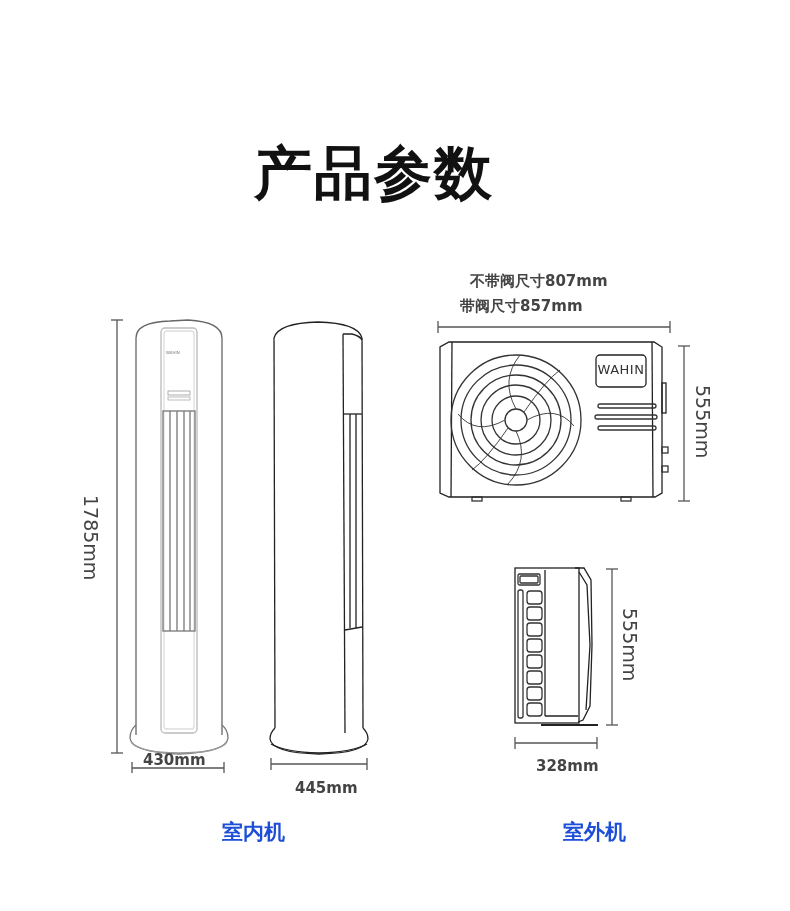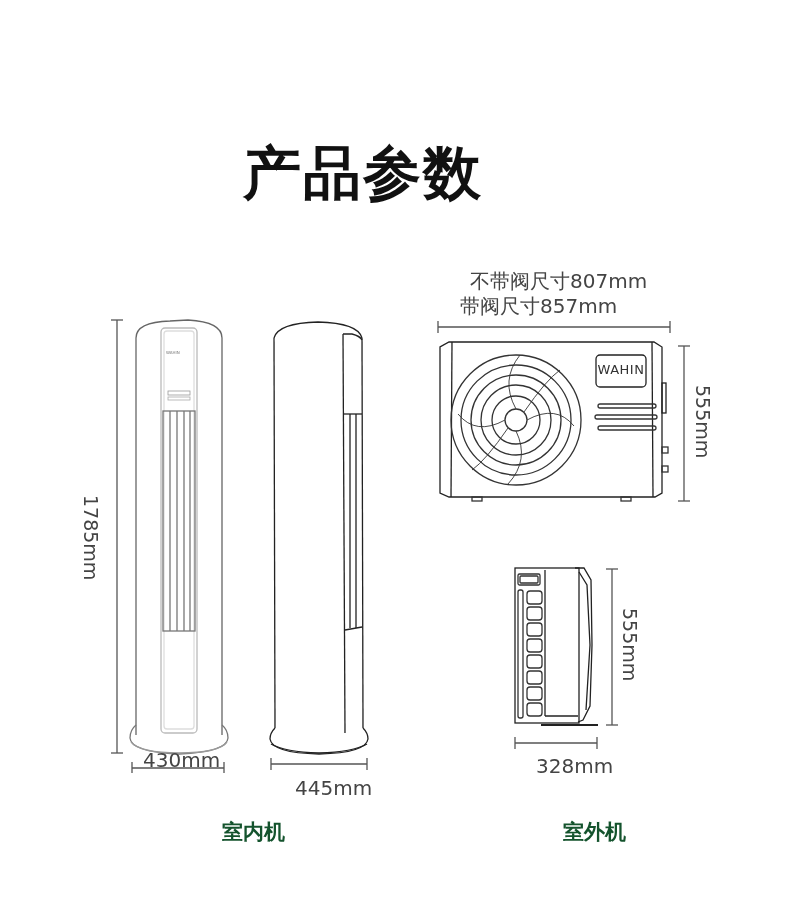--- a/index.html
+++ b/index.html
@@ -1,22 +1,22 @@
 <!DOCTYPE html>
 <html><head>
 <meta charset="utf-8">
 <style>
   html, body { margin:0; padding:0; background:#ffffff; }
   body { width:790px; height:911px; position:relative; overflow:hidden;
          font-family:"DejaVu Sans", "Liberation Sans", sans-serif; color:#333; }
   .abs { position:absolute; }
-  .title { left:5px; width:716px; top:138px; text-align:center; font-size:58px; font-weight:bold;
+  .title { left:16px; width:716px; top:138px; text-align:center; font-size:58px; font-weight:bold;
            color:#111; letter-spacing:2px; line-height:70px; }
-  .dim { font-size:20px; color:#444; white-space:nowrap; line-height:22px; }
-  .label { font-size:21px; font-weight:bold; color:#14532d; white-space:nowrap; }
+  .dim { font-size:15px; color:#444; white-space:nowrap; line-height:22px;font-weight:bold; }
+  .label { font-size:21px; font-weight:bold; color:#1d4ed8; white-space:nowrap; }
   .vtext { writing-mode:vertical-rl; font-size:19px; color:#444; white-space:nowrap; }
   svg { position:absolute; left:0; top:0; }
 </style>
 </head>
 <body>
 
 <div class="abs title">产品参数</div>
 
 <svg width="790" height="911" viewBox="0 0 790 911">
   <g fill="none" stroke="#333" stroke-width="1.3">

